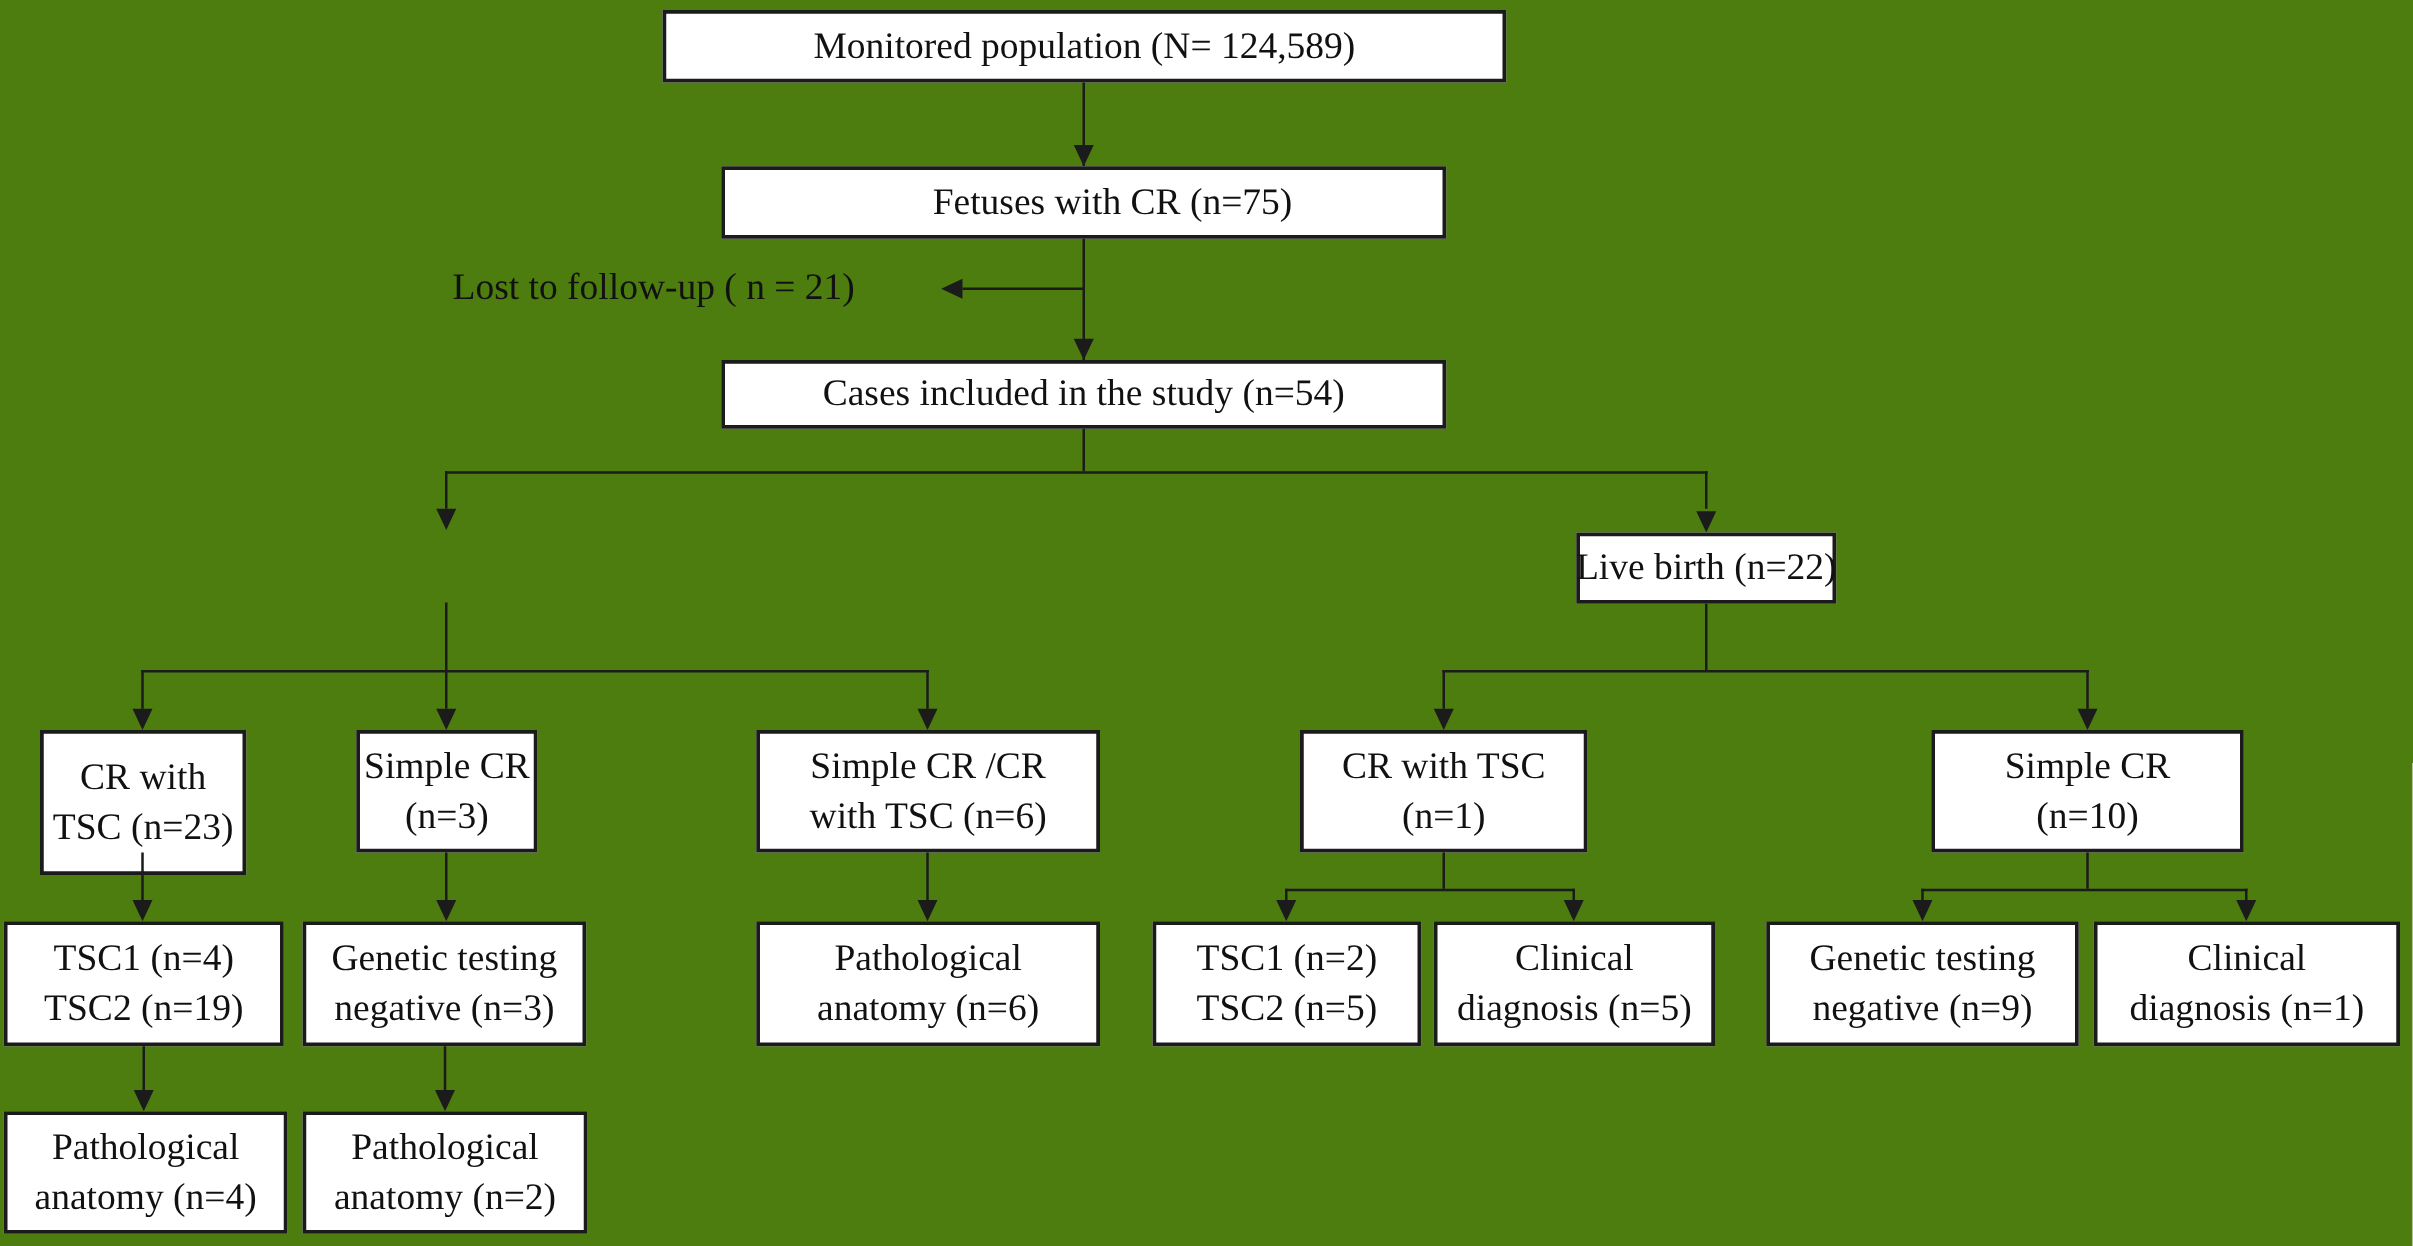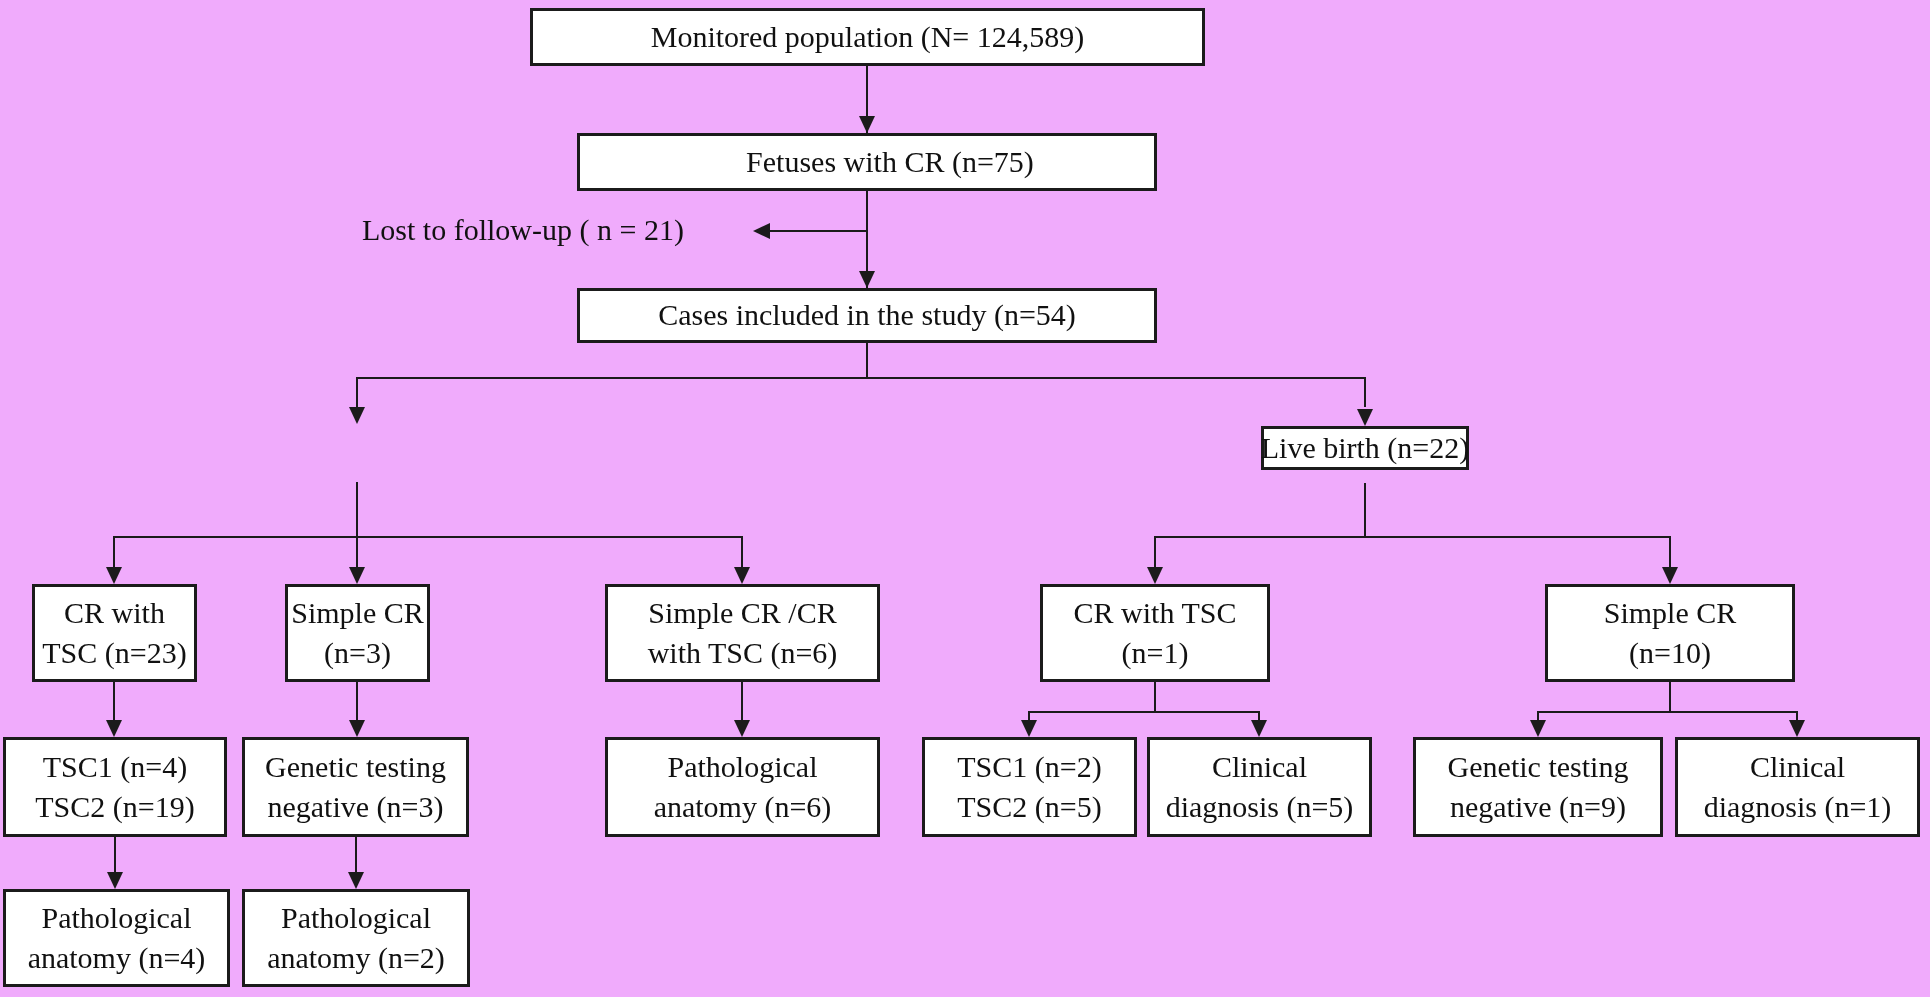--- a/index.html
+++ b/index.html
@@ -1,20 +1,20 @@
 <!DOCTYPE html>
 <html><head>
 <meta charset="utf-8">
 <style>
   html, body { margin: 0; padding: 0; background: #ffffff; }
   #canvas {
     position: relative;
     width: 1930px;
     height: 997px;
-    background: #f0abfc;
+    background: #4d7c0f;
     font-family: "Liberation Serif", "DejaVu Serif", serif;
     color: #111111;
     overflow: hidden;
   }
   .node {
     position: absolute;
     box-sizing: border-box;
     border: 3px solid #1b1b1b;
     background: #ffffff;
     display: flex;
@@ -73,41 +73,41 @@
     <span>Cases included in the study (n=54)</span>
   </div>
 
   <div class="vline" style="left:866px; top:343px; height:34px;"></div>
   <div class="hline" style="left:356px; top:377px; width:1010px;"></div>
   <div class="vline" style="left:356px; top:377px; height:30px;"></div>
   <div class="arrow-down" style="left:349px; top:407px;"></div>
   <div class="vline" style="left:1364px; top:377px; height:30px;"></div>
   <div class="arrow-down" style="left:1357px; top:409px;"></div>
 
-  <div class="node" style="left:1261px; top:426px; width:208px; height:44px;">
+  <div class="node" style="left:1261px; top:426px; width:208px; height:57px;">
     <span>Live birth (n=22)</span>
   </div>
 
   <div class="vline" style="left:356px; top:482px; height:54px;"></div>
   <div class="hline" style="left:113px; top:536px; width:630px;"></div>
   <div class="vline" style="left:113px; top:536px; height:31px;"></div>
   <div class="arrow-down" style="left:106px; top:567px;"></div>
   <div class="vline" style="left:356px; top:536px; height:31px;"></div>
   <div class="arrow-down" style="left:349px; top:567px;"></div>
   <div class="vline" style="left:741px; top:536px; height:31px;"></div>
   <div class="arrow-down" style="left:734px; top:567px;"></div>
 
   <div class="vline" style="left:1364px; top:483px; height:53px;"></div>
   <div class="hline" style="left:1154px; top:536px; width:517px;"></div>
   <div class="vline" style="left:1154px; top:536px; height:31px;"></div>
   <div class="arrow-down" style="left:1147px; top:567px;"></div>
   <div class="vline" style="left:1669px; top:536px; height:31px;"></div>
   <div class="arrow-down" style="left:1662px; top:567px;"></div>
 
-  <div class="node" style="left:32px; top:584px; width:165px; height:98px;">
+  <div class="node" style="left:32px; top:584px; width:165px; height:116px;">
     <span>CR with</span>
     <span>TSC (n=23)</span>
   </div>
   <div class="node" style="left:285px; top:584px; width:145px; height:98px;">
     <span>Simple CR</span>
     <span>(n=3)</span>
   </div>
   <div class="node" style="left:605px; top:584px; width:275px; height:98px;">
     <span>Simple CR /CR</span>
     <span>with TSC (n=6)</span>

